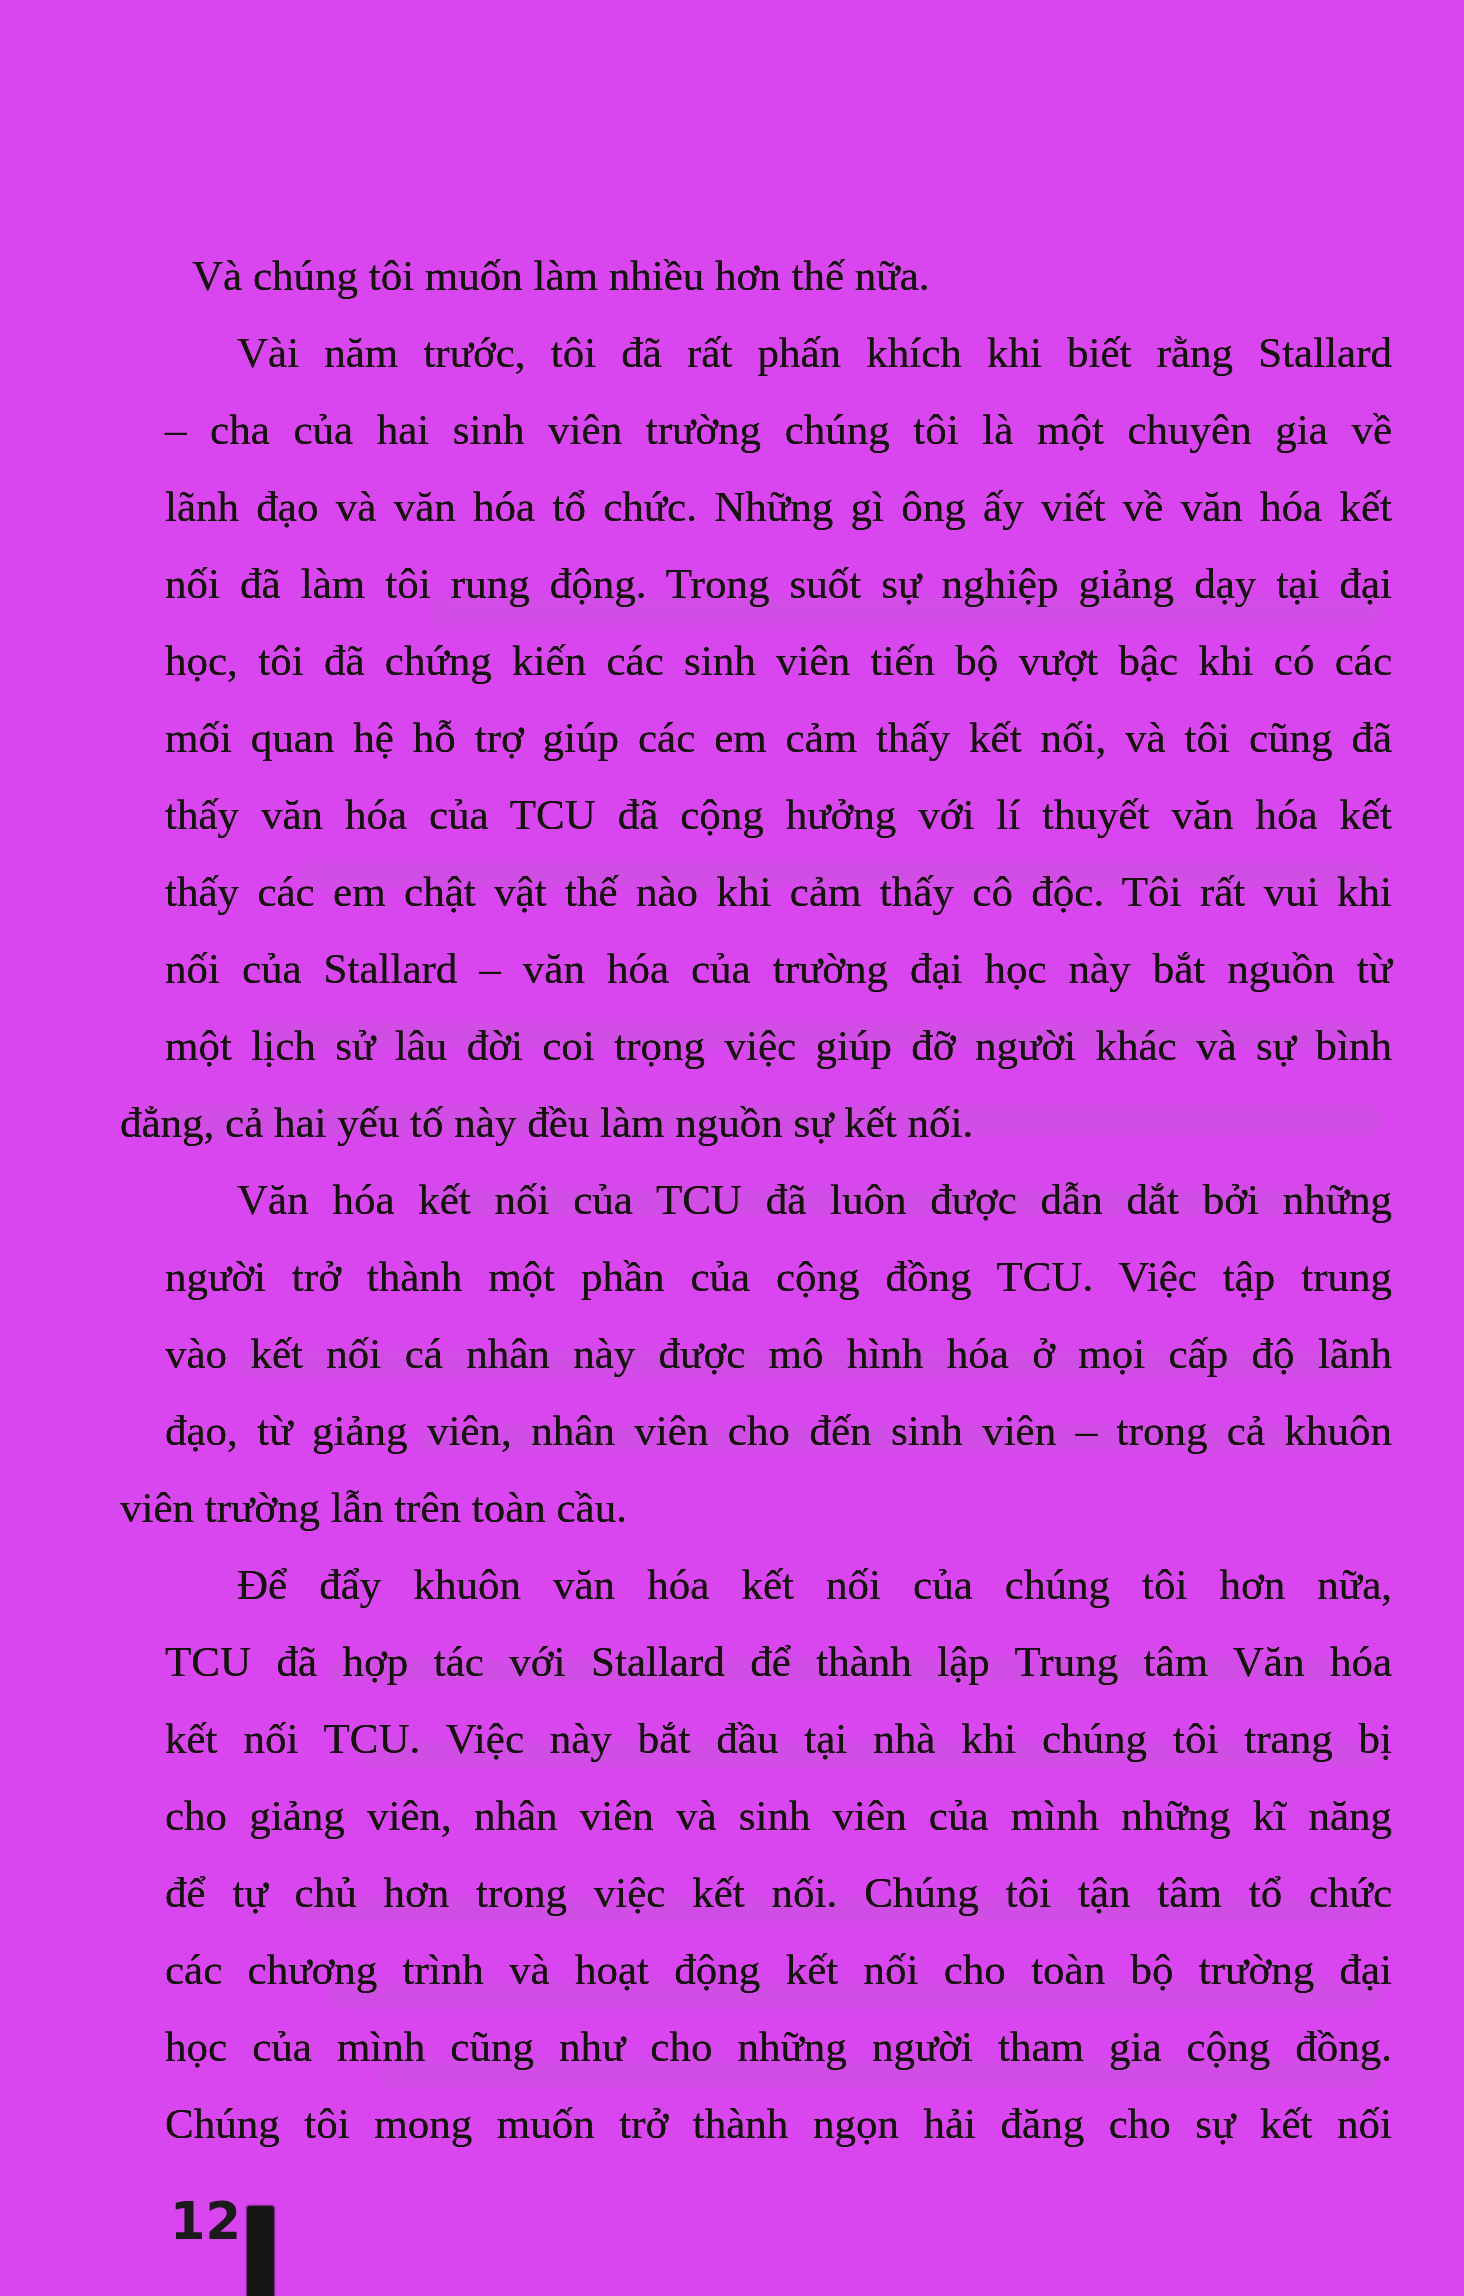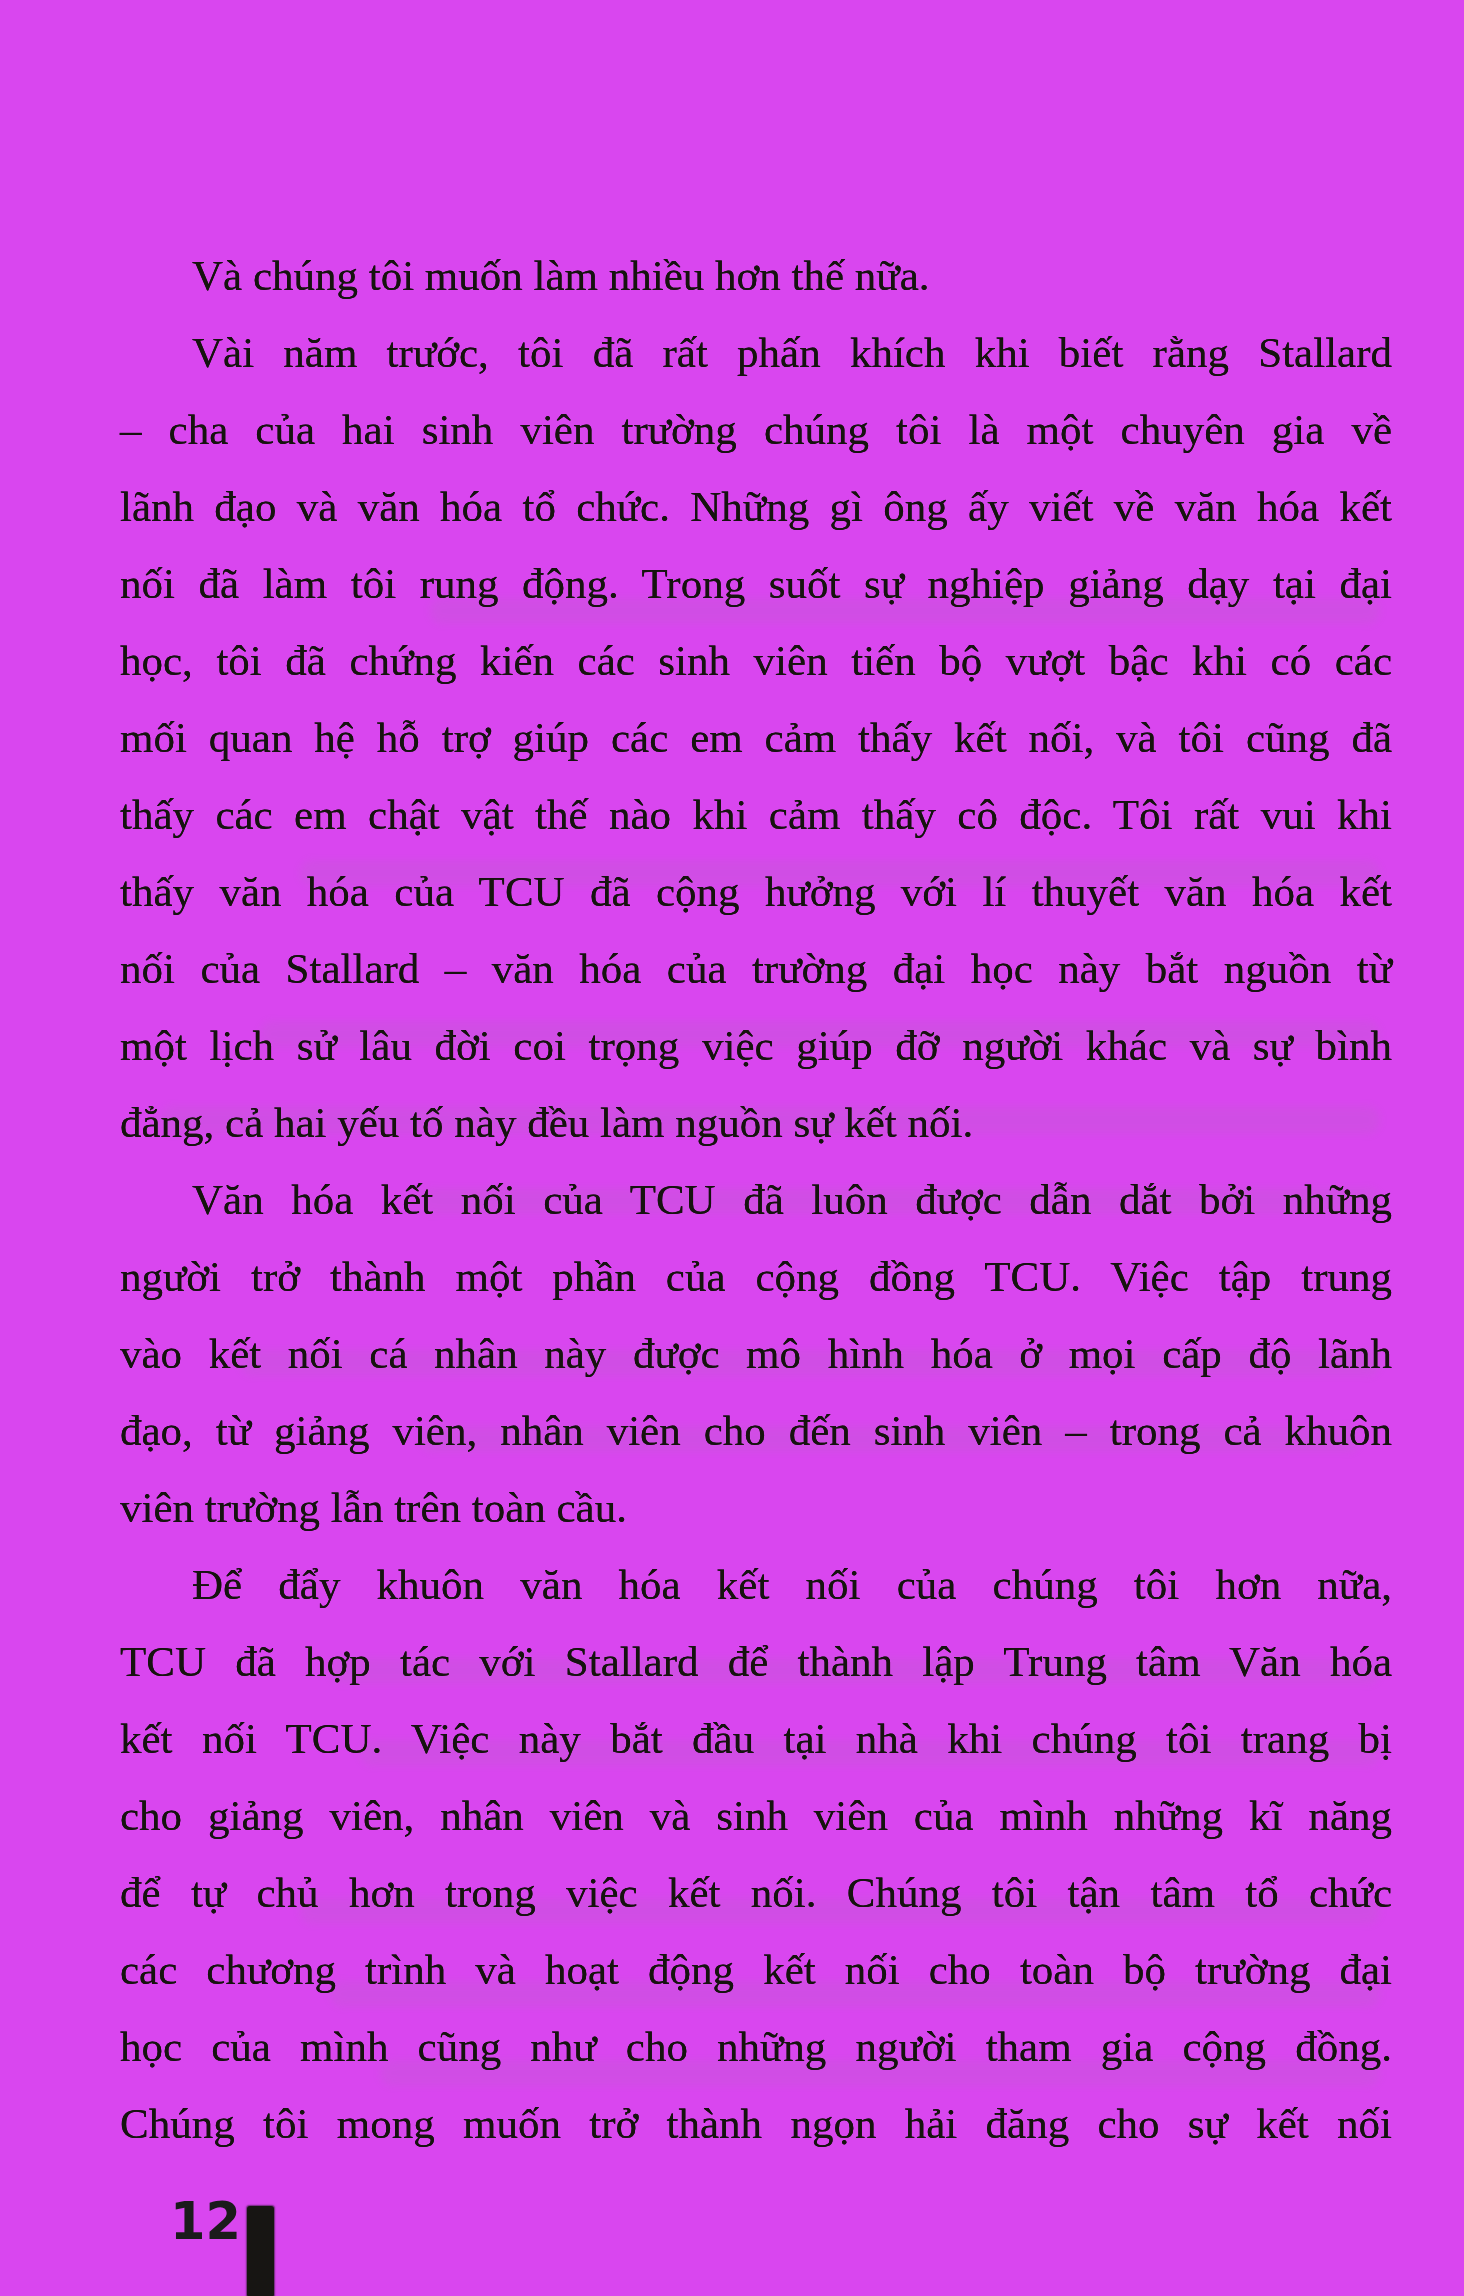--- a/index.html
+++ b/index.html
@@ -36,20 +36,21 @@
     line-height: 77px;
     height: 77px;
     text-align: justify;
     text-align-last: left;
     text-shadow: 0 0 0.6px currentColor;
     white-space: normal;
     overflow: visible;
   }
   .line.justify {
     text-align-last: justify;
+    margin-left: 45px;
   }
   .line.indent {
     padding-left: 72px;
   }
   .page-number {
     position: absolute;
     left: 170px;
     top: 2192px;
     font-family: "DejaVu Sans", "Liberation Sans", sans-serif;
     font-weight: 600;
@@ -88,22 +89,22 @@
     </div>
 
   <div class="text-block" id="text-block">
       <div class="line indent">Và chúng tôi muốn làm nhiều hơn thế nữa.</div>
       <div class="line indent justify">Vài năm trước, tôi đã rất phấn khích khi biết rằng Stallard</div>
       <div class="line justify">– cha của hai sinh viên trường chúng tôi là một chuyên gia về</div>
       <div class="line justify">lãnh đạo và văn hóa tổ chức. Những gì ông ấy viết về văn hóa kết</div>
       <div class="line justify">nối đã làm tôi rung động. Trong suốt sự nghiệp giảng dạy tại đại</div>
       <div class="line justify">học, tôi đã chứng kiến các sinh viên tiến bộ vượt bậc khi có các</div>
       <div class="line justify">mối quan hệ hỗ trợ giúp các em cảm thấy kết nối, và tôi cũng đã</div>
+      <div class="line justify">thấy văn hóa của TCU đã cộng hưởng với lí thuyết văn hóa kết</div>
       <div class="line justify">thấy các em chật vật thế nào khi cảm thấy cô độc. Tôi rất vui khi</div>
-      <div class="line justify">thấy văn hóa của TCU đã cộng hưởng với lí thuyết văn hóa kết</div>
       <div class="line justify">nối của Stallard – văn hóa của trường đại học này bắt nguồn từ</div>
       <div class="line justify">một lịch sử lâu đời coi trọng việc giúp đỡ người khác và sự bình</div>
       <div class="line">đẳng, cả hai yếu tố này đều làm nguồn sự kết nối.</div>
       <div class="line indent justify">Văn hóa kết nối của TCU đã luôn được dẫn dắt bởi những</div>
       <div class="line justify">người trở thành một phần của cộng đồng TCU. Việc tập trung</div>
       <div class="line justify">vào kết nối cá nhân này được mô hình hóa ở mọi cấp độ lãnh</div>
       <div class="line justify">đạo, từ giảng viên, nhân viên cho đến sinh viên – trong cả khuôn</div>
       <div class="line">viên trường lẫn trên toàn cầu.</div>
       <div class="line indent justify">Để đẩy khuôn văn hóa kết nối của chúng tôi hơn nữa,</div>
       <div class="line justify">TCU đã hợp tác với Stallard để thành lập Trung tâm Văn hóa</div>

